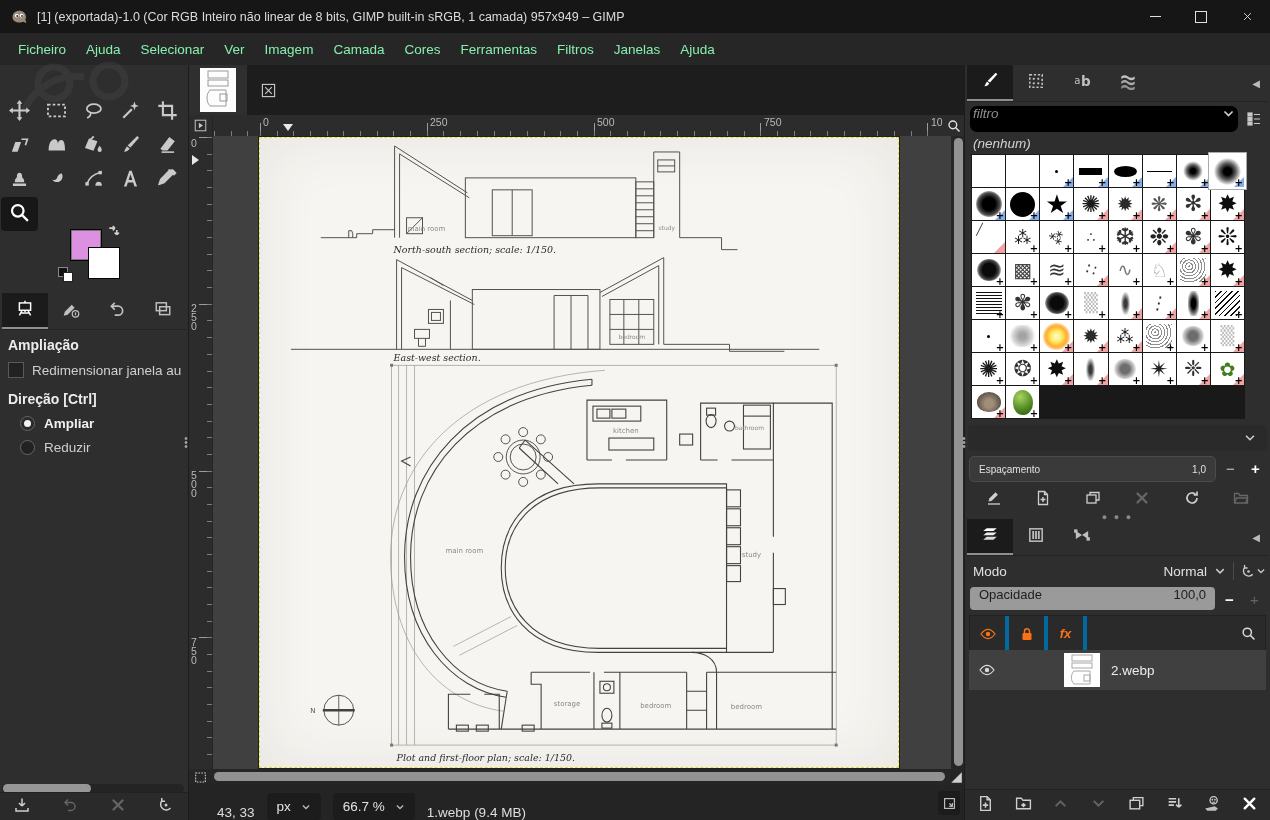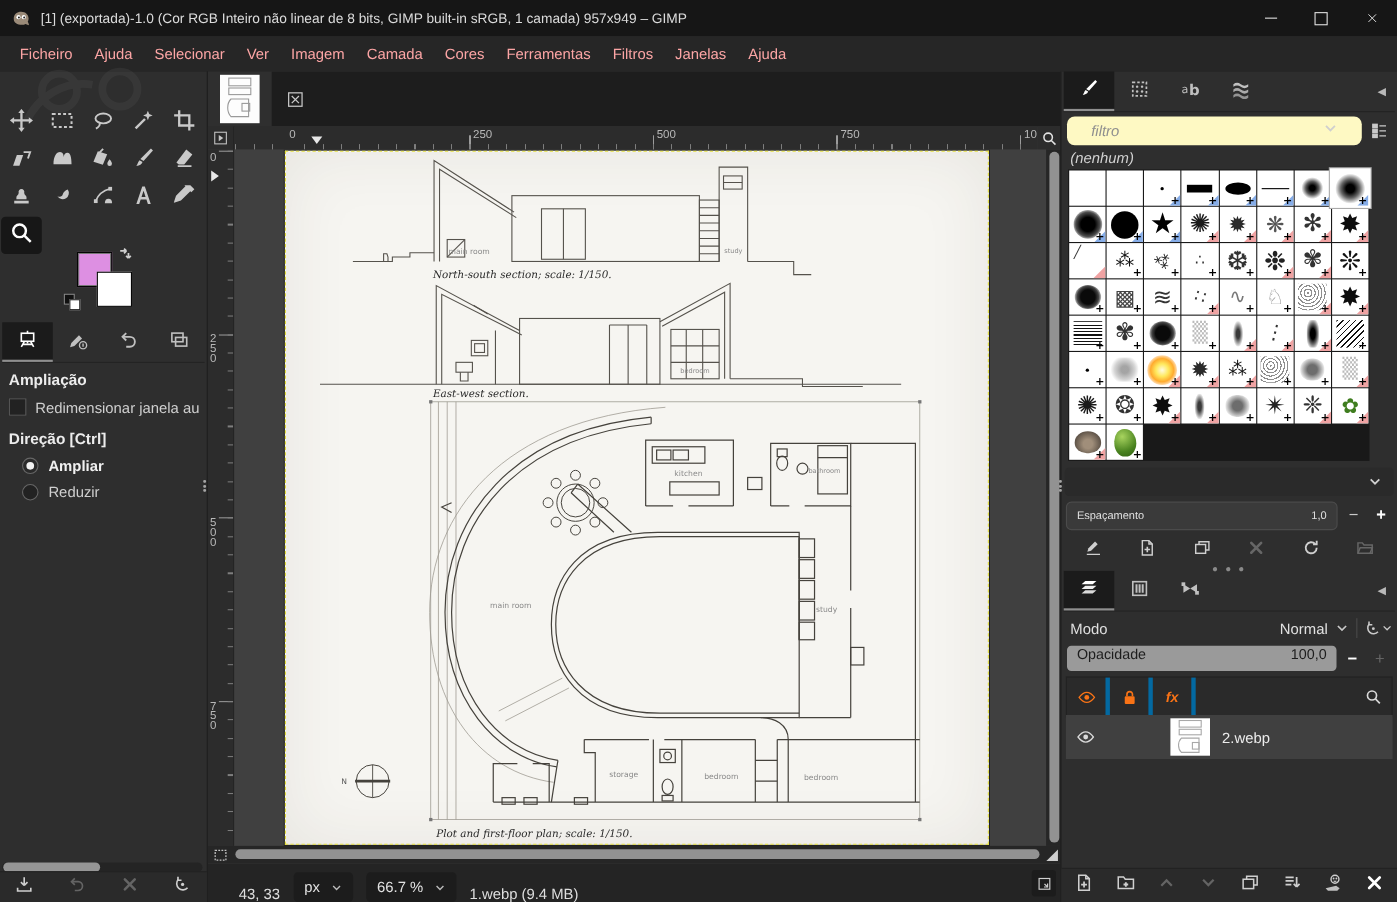--- a/index.html
+++ b/index.html
@@ -6,21 +6,21 @@
   .win{position:relative;width:1270px;height:820px;background:#2e2e2e;font-family:"Liberation Sans",sans-serif;color:#d4d4d4;overflow:hidden;}
   
   .titlebar{position:absolute;left:0;top:0;right:0;height:33px;background:#161616;display:flex;align-items:center;padding-left:10px;gap:9px;font-size:12.5px;color:#dcdcdc;}
   .app-icon svg{width:18px;height:18px;display:block}
   .win-btns{margin-left:auto;display:flex;height:33px}
   .win-btn{width:46px;height:33px;display:flex;align-items:center;justify-content:center;color:#e0e0e0}
   .glyph-min{width:11px;height:1px;background:#e0e0e0}
   .glyph-max{width:10px;height:10px;border:1px solid #e0e0e0}
   .win-btn svg{width:11px;height:11px}
   
-  .menubar{position:absolute;top:33px;left:0;right:0;height:32px;background:#262626;display:flex;align-items:center;padding-left:8px;font-size:13.5px;color:#fca5a5;border-bottom:1px solid #1d1d1d}
+  .menubar{position:absolute;top:33px;left:0;right:0;height:32px;background:#262626;display:flex;align-items:center;padding-left:8px;font-size:13.5px;color:#86efac;border-bottom:1px solid #1d1d1d}
   .menu-item{padding:5px 10px;white-space:nowrap}
   
   .left-panel{position:absolute;top:65px;left:0;width:188px;bottom:0;background:#2e2e2e;border-right:1px solid #1c1c1c}
   .wilber-mark{position:absolute;top:-4px;left:14px;opacity:.16}
   .tools{position:absolute;top:30px;left:1px;display:grid;grid-template-columns:repeat(5,37px);grid-auto-rows:34px}
   .tool{display:flex;align-items:center;justify-content:center;color:#c9c9c9}
   .tool svg{width:21px;height:21px}
   .tool.active{background:#171717;border-radius:4px;color:#fff}
   .colors{position:absolute;top:162px;left:64px;width:70px;height:60px}
   .fg-swatch{position:absolute;left:6px;top:2px;width:30px;height:30px;border:1px solid #050505;box-shadow:0 0 0 1px #777 inset}
@@ -90,21 +90,21 @@
   .nav-corner{width:17px;display:flex;align-items:center;justify-content:center}
   .nav-corner svg{width:13px;height:13px}
   .statusbar{position:absolute;bottom:0;left:0;right:0;height:35px;background:#242424;display:flex;align-items:flex-end;font-size:13.5px;color:#dedede;gap:12px;padding-left:28px}
   .sb-select{height:27px;background:#1c1c1c;border-radius:4px;display:flex;align-items:center;gap:10px;padding:0 10px;color:#e2e2e2}
   .sb-select svg{width:10px;height:10px;color:#bbb}
   .sb-nav{position:absolute;right:5px;bottom:5px;width:22px;height:24px;background:#1c1c1c;border-radius:3px;display:flex;align-items:center;justify-content:center;color:#cfcfcf}
   .sb-nav svg{width:13px;height:13px}
   
   .right-panel{position:absolute;top:65px;right:0;width:305px;bottom:0;background:#2e2e2e;border-left:1px solid #1c1c1c}
   .dock-tabs{position:absolute;top:0;left:2px;right:2px;height:36px;display:flex;border-bottom:1px solid #232323}
-  .filter-row{position:absolute;top:41px;left:5px;right:32px;height:26px;background:#fef9c3;border-radius:7px;display:flex;align-items:center;padding:0 22px;color:#8f8f8f}
+  .filter-row{position:absolute;top:41px;left:5px;right:32px;height:26px;background:#000000;border-radius:7px;display:flex;padding:0 3px;color:#8f8f8f}
   .filter-ph{font-style:italic;font-size:13.5px}
   .filter-row .chev{margin-left:auto;color:#cfcfcf}
   .filter-row svg{width:13px;height:13px}
   .viewmode{position:absolute;top:41px;right:4px;width:24px;height:26px;display:flex;align-items:center;justify-content:center;color:#c9c9c9}
   .viewmode svg{width:16px;height:16px}
   .none-label{position:absolute;top:71px;left:8px;font-style:italic;font-size:13.5px;color:#d2d2d2}
   .brush-grid{position:absolute;top:89px;left:6px;width:272px;display:grid;grid-template-columns:repeat(8,1fr);gap:1px;background:#191919;padding:1px}
   .bcell{position:relative;height:32px;background:#fff;overflow:hidden}
   .bcell.tag-blue::before{content:"";position:absolute;right:0;bottom:0;border-left:10px solid transparent;border-bottom:10px solid #86ade8;z-index:1}
   .bcell.tag-pink::before{content:"";position:absolute;right:0;bottom:0;border-left:11px solid transparent;border-bottom:11px solid #f0a3a3;z-index:1}

